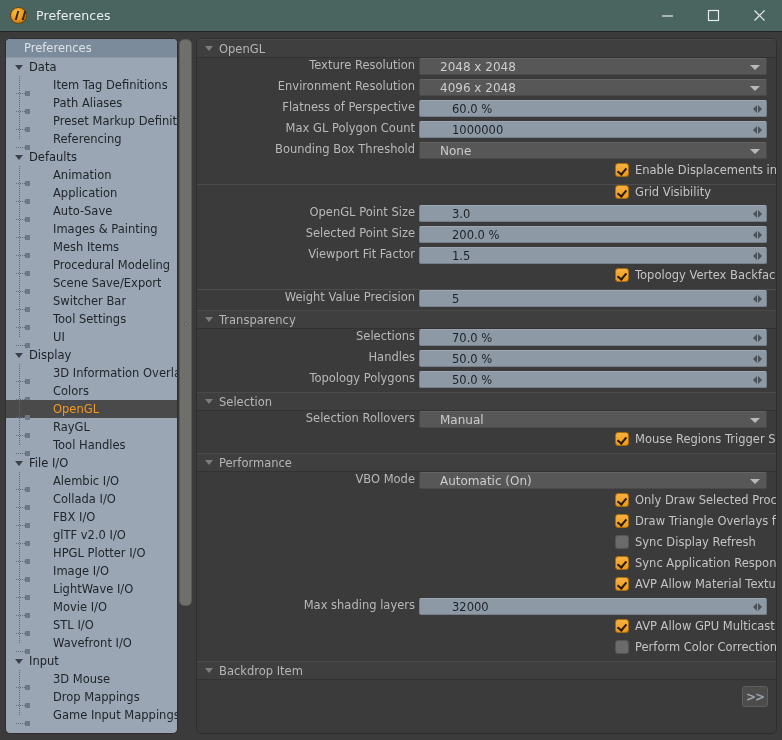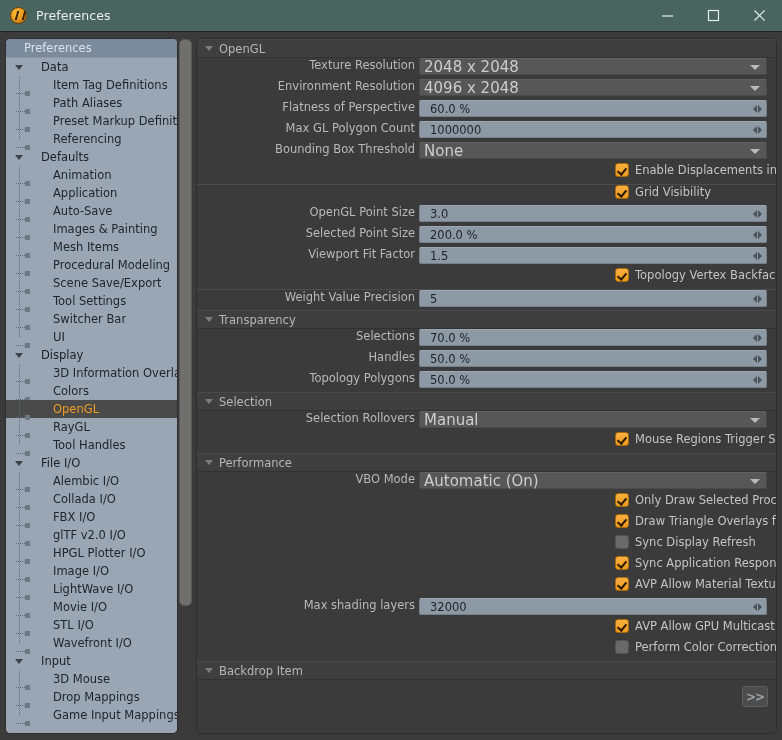--- a/index.html
+++ b/index.html
@@ -159,21 +159,21 @@
     border-top: 1px dotted #5f6a75;
   }
   .tree-row.child .tw-stub::after {
     content: "";
     position: absolute;
     left: 13px; top: 6px;
     width: 5px; height: 5px;
     background: #6d7884;
   }
   .tree-row.child .lbl { margin-left: 28px; }
-  .tree-row.group .lbl { margin-left: 16px; }
+  .tree-row.group .lbl { margin-left: 4px; }
   .lbl { overflow: hidden; }
   .tree-vline {
     position: absolute;
     left: 13px;
     width: 0;
     border-left: 1px dotted #5f6a75;
   }
 
   
   .sb-track {
@@ -268,22 +268,22 @@
     border-radius: 2px;
   }
   
   .ctl.dropdown {
     background: #575757;
     border: 1px solid #4a4a4a;
     border-top-color: #636363;
     color: #cfcfcf;
   }
   .ctl.dropdown .val {
-    padding-left: 4px;
-    font-size: 15px;
+    padding-left: 20px;
+    font-size: 12px;
     color: #cdcdcd;
     white-space: nowrap;
     overflow: hidden;
   }
   .dd-caret {
     position: absolute;
     right: 6px; top: 6px;
     width: 0; height: 0;
     border-left: 5px solid transparent;
     border-right: 5px solid transparent;
@@ -294,20 +294,21 @@
     background: #8e99a6;
     border: 1px solid #767f8a;
     border-top-color: #9da7b3;
   }
   .ctl.numeric .val {
     padding-left: 10px;
     font-size: 11.5px;
     color: #1c2227;
     white-space: nowrap;
     overflow: hidden;
+    margin-left: 22px;
   }
   .spin {
     position: absolute;
     right: 2px; top: 2px;
     width: 13px; height: 12px;
     display: flex;
     align-items: center;
     justify-content: center;
     gap: 1px;
   }
@@ -464,25 +465,25 @@
             <div class="tree-row child">
               <div class="tw-stub"></div>
               <span class="lbl">Procedural Modeling</span>
             </div>
             <div class="tree-row child">
               <div class="tw-stub"></div>
               <span class="lbl">Scene Save/Export</span>
             </div>
             <div class="tree-row child">
               <div class="tw-stub"></div>
+              <span class="lbl">Switcher Bar</span>
+            </div>
+            <div class="tree-row child">
+              <div class="tw-stub"></div>
               <span class="lbl">Tool Settings</span>
-            </div>
-            <div class="tree-row child">
-              <div class="tw-stub"></div>
-              <span class="lbl">Switcher Bar</span>
             </div>
             <div class="tree-row child">
               <div class="tw-stub"></div>
               <span class="lbl">UI</span>
             </div>
             <div class="tree-row group">
               <div class="tw-arrow">
                 <i></i>
               </div>
               <span class="lbl">Display</span>

